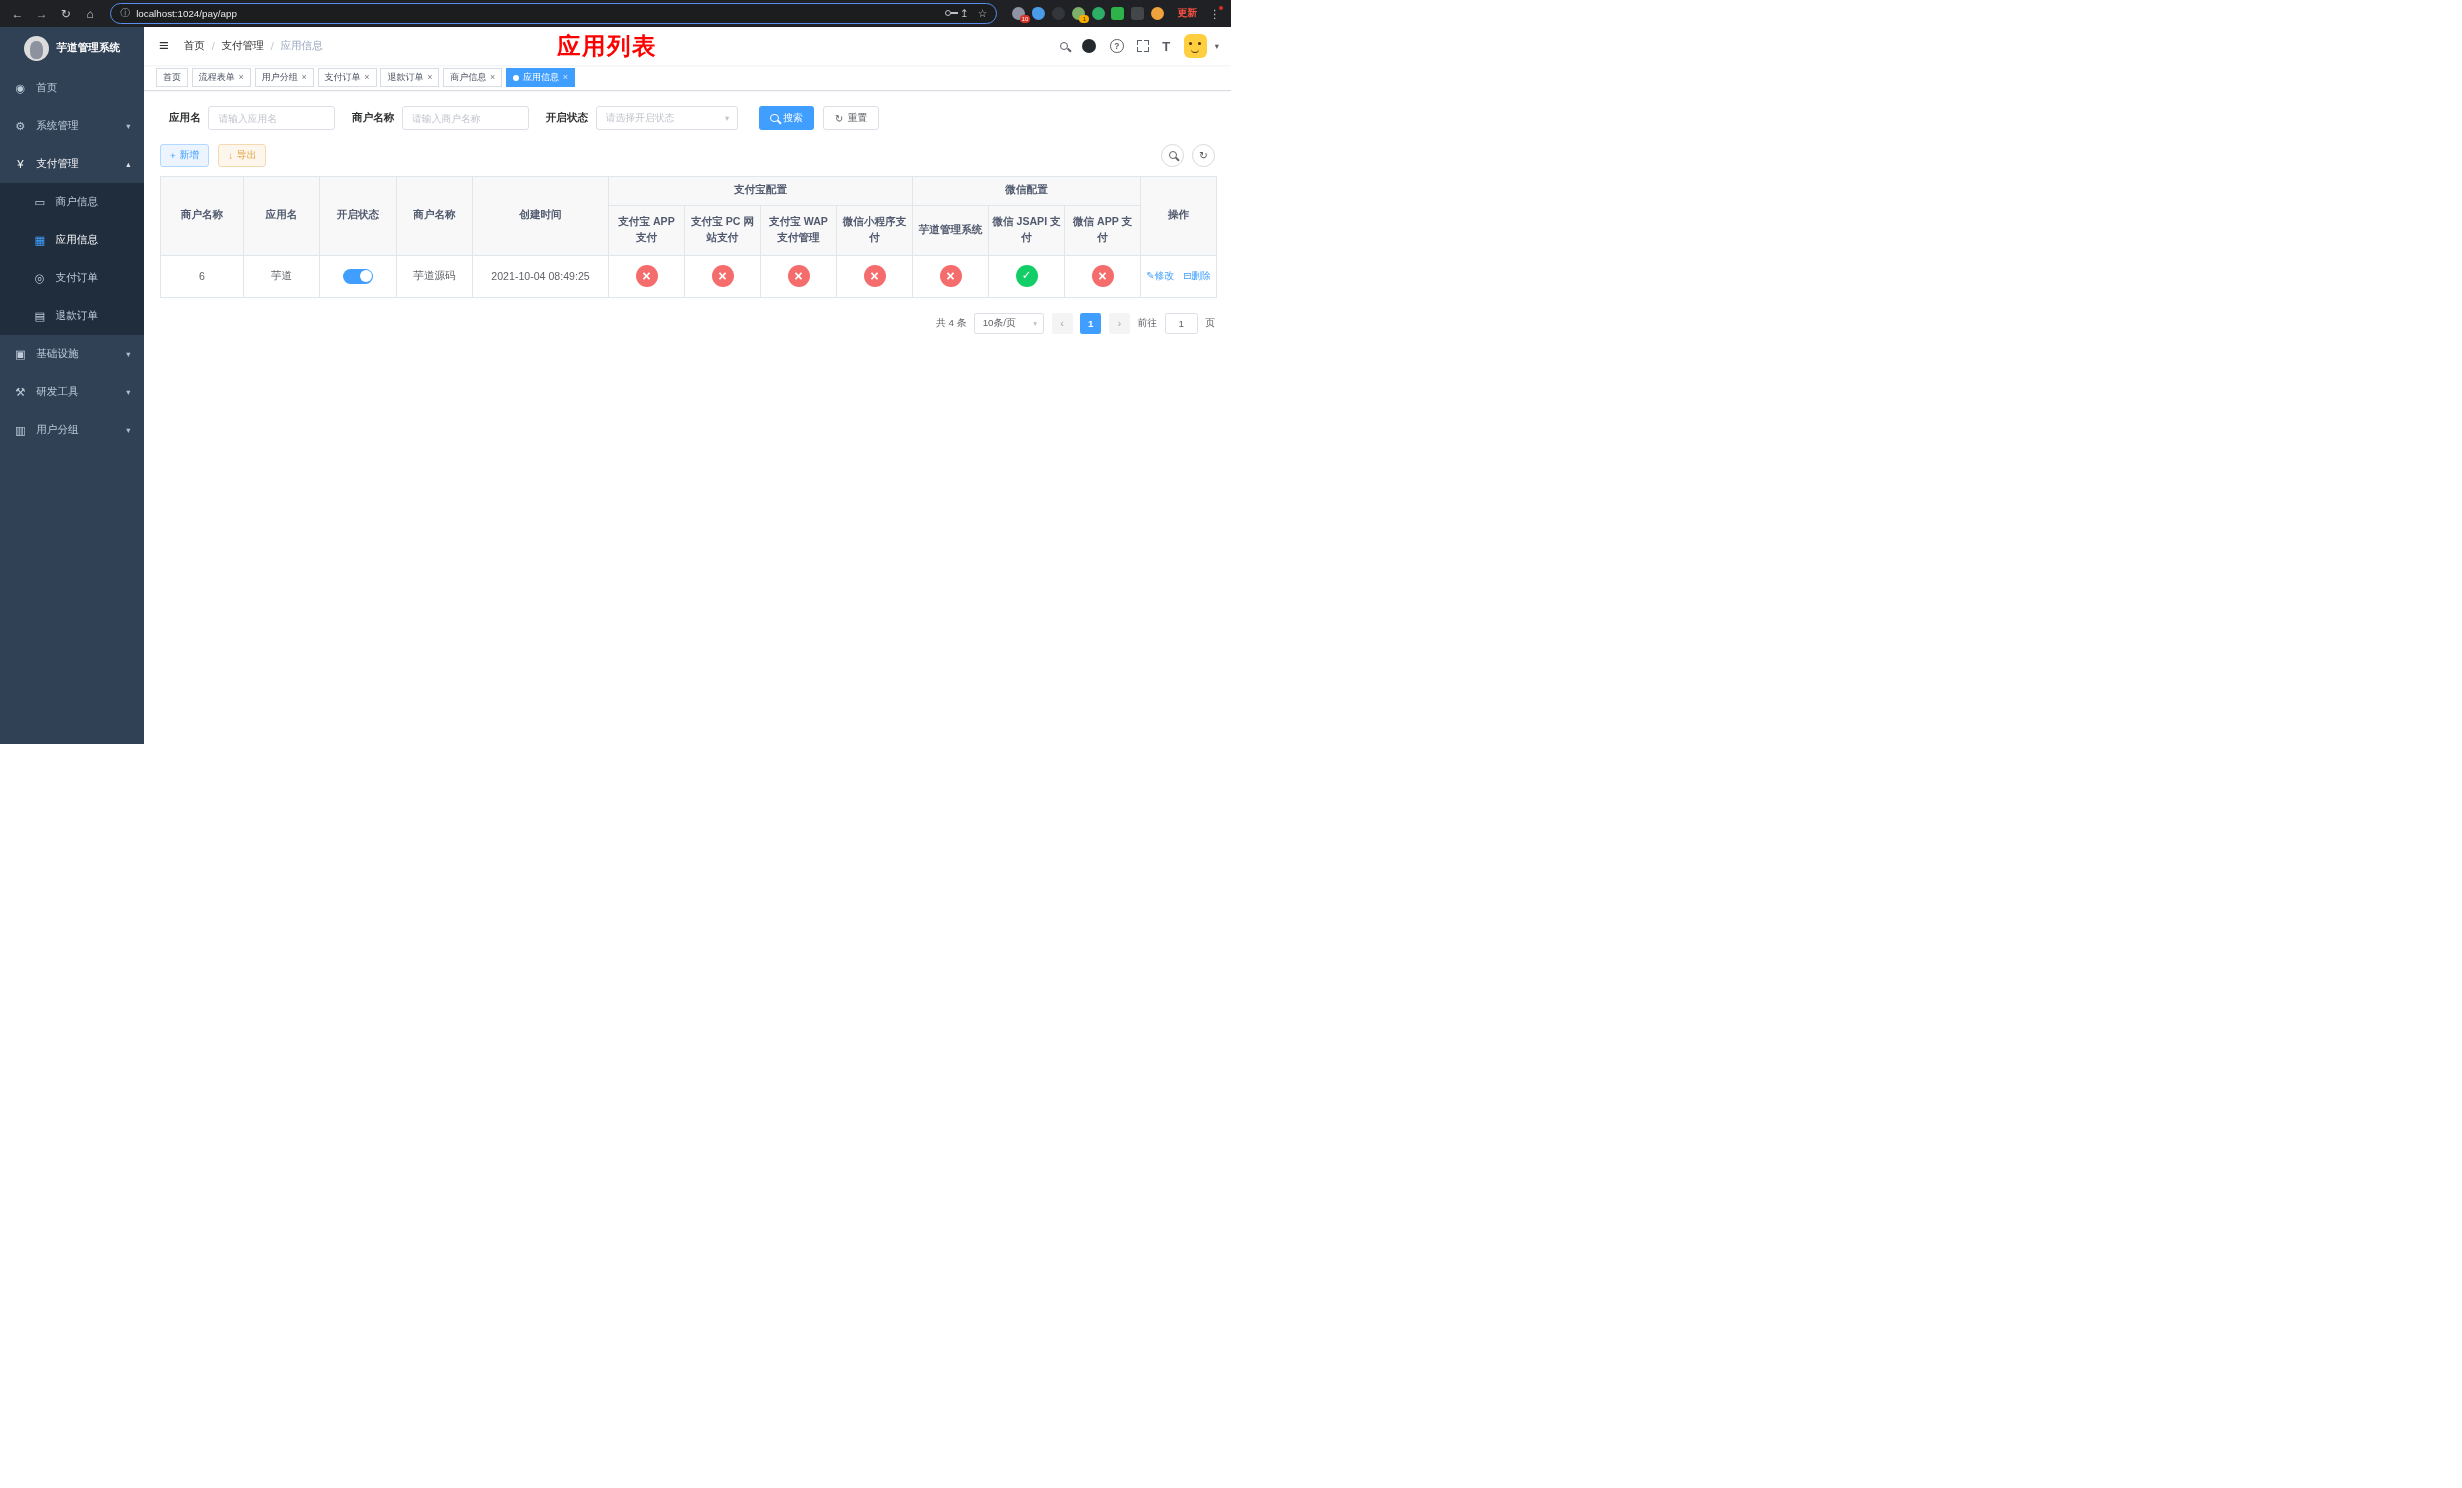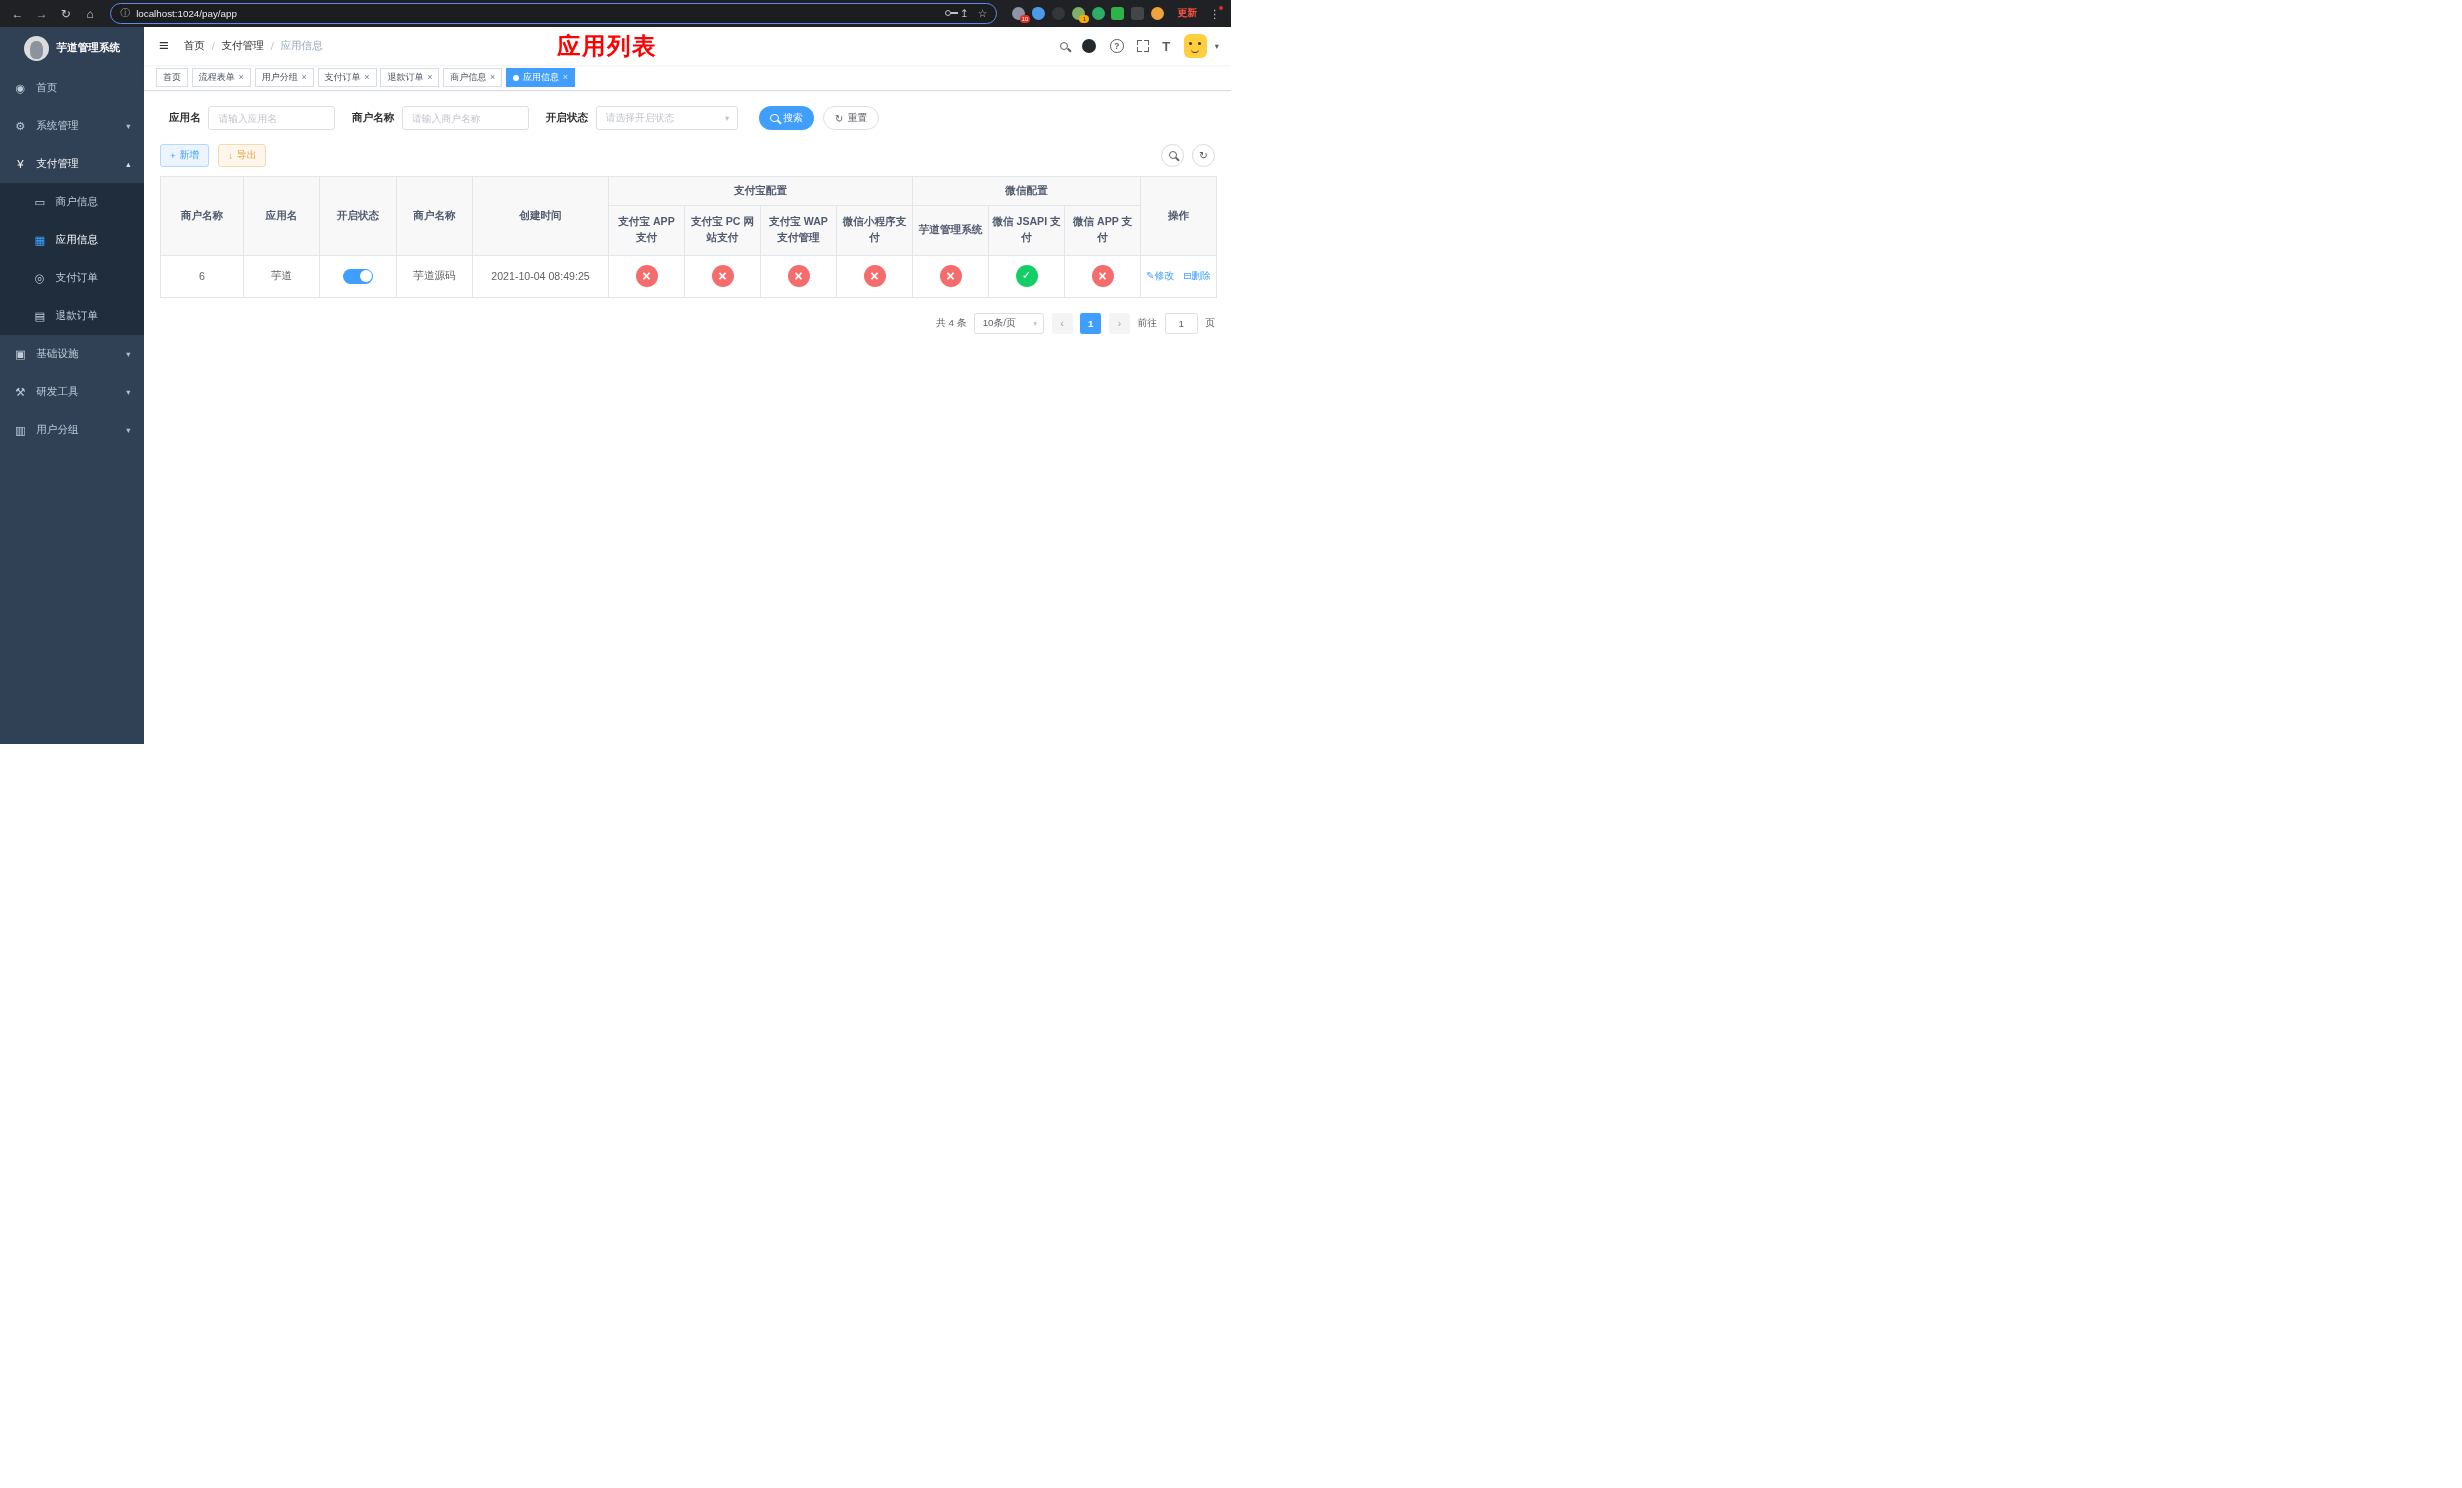--- a/index.html
+++ b/index.html
@@ -88,34 +88,34 @@
 
   
   .content{flex:1;padding:10.6px 16px 0;overflow:hidden;background:#fff;}
   .filter-row{display:flex;align-items:center;margin:4.5px 0 13.6px 9px;font-size:10.6px;}
   .f-label{font-weight:700;color:#303133;margin-right:7.6px;white-space:nowrap;}
   .f-group{display:flex;align-items:center;margin-right:16.7px;}
   .inp{width:127px;height:24px;border:0.8px solid #dcdfe6;border-radius:3px;padding:0 9px;font-size:9.8px;color:#606266;outline:none;background:#fff;}
   .inp::placeholder{color:#c0c4cc;}
   .sel{width:142px;height:24px;border:0.8px solid #dcdfe6;border-radius:3px;padding:0 9px;font-size:9.8px;color:#c0c4cc;background:#fff;display:flex;align-items:center;position:relative;cursor:pointer;}
   .sel .caret{position:absolute;right:7.6px;color:#c0c4cc;font-size:8.3px;}
-  .btn{height:24px;border-radius:12px;padding:0 10.6px;font-size:9.8px;display:inline-flex;align-items:center;gap:4.5px;cursor:pointer;border:0.8px solid transparent;white-space:nowrap;}
+  .btn{height:24px;border-radius:3px;padding:0 10.6px;font-size:9.8px;display:inline-flex;align-items:center;gap:4.5px;cursor:pointer;border:0.8px solid transparent;white-space:nowrap;}
   .btn-primary{background:var(--accent);color:#fff;margin-left:4.5px;}
   .btn-default{background:#fff;border-color:#dcdfe6;color:#606266;margin-left:9px;}
   .toolbar{display:flex;align-items:center;margin:0 0 9px 0;}
   .btn-add{height:23px;background:#ecf5ff;border:0.8px solid #b3d8ff;color:var(--accent);border-radius:3px;padding:0 9px;font-size:9.8px;display:inline-flex;align-items:center;gap:3.8px;cursor:pointer;}
   .btn-export{height:23px;background:#fdf6ec;border:0.8px solid #f5dab1;color:var(--warning);border-radius:3px;padding:0 9px;font-size:9.8px;display:inline-flex;align-items:center;gap:3.8px;cursor:pointer;margin-left:9px;}
   .tool-right{margin-left:auto;display:flex;align-items:center;gap:7.6px;}
   .circle-btn{width:23px;height:23px;border-radius:50%;border:0.8px solid #d9d9d9;background:#fff;color:#606266;display:inline-flex;align-items:center;justify-content:center;font-size:10.6px;cursor:pointer;}
 
   
   table.grid{width:100%;border-collapse:collapse;table-layout:fixed;font-size:10.6px;}
   .grid th,.grid td{border:0.8px solid #dfe6ec;text-align:center;vertical-align:middle;padding:4.5px 3px;}
   .grid thead th{background:#f8f8f9;color:#515a6e;font-weight:700;line-height:1.5;}
-  .grid thead tr.gr th{height:29px;}
+  .grid thead tr.gr th{height:29px;font-family:Liberation Mono, monospace;}
   .grid thead tr.sub th{height:50px;}
   .grid tbody td{height:42px;color:#606266;}
   .toggle{display:inline-block;width:30px;height:15px;border-radius:7.6px;background:var(--accent);position:relative;cursor:pointer;vertical-align:middle;}
   .toggle::after{content:"";position:absolute;right:1.5px;top:1.5px;width:12px;height:12px;border-radius:50%;background:#fff;}
   .status{width:22px;height:22px;border-radius:50%;display:inline-flex;align-items:center;justify-content:center;color:#fff;}
   .status[data-status="no"]{background:var(--danger);}
   .status[data-status="yes"]{background:var(--success);}
   .status[data-status="no"]::after{content:"×";font-size:14.4px;font-weight:700;line-height:1;}
   .status[data-status="yes"]::after{content:"✓";font-size:11.4px;font-weight:700;line-height:1;}
   .ops{font-size:9.8px;}

